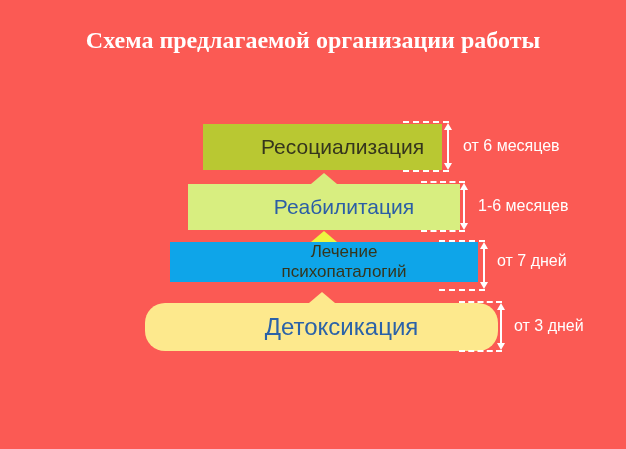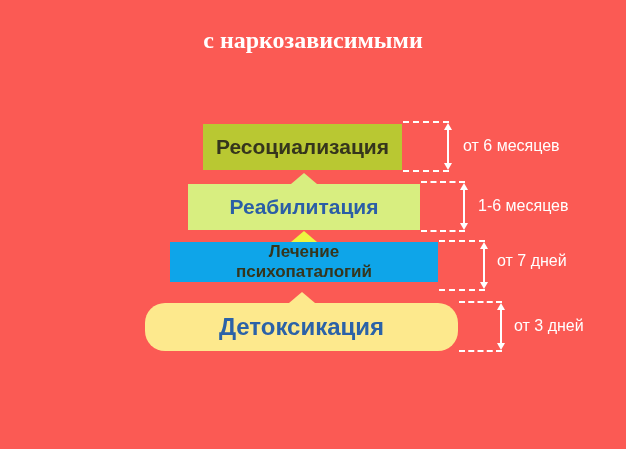--- a/index.html
+++ b/index.html
@@ -24,21 +24,22 @@
     line-height: 28px;
   }
 
   
   .level {
     position: absolute;
     display: flex;
     align-items: center;
     justify-content: center;
     text-align: center;
-    font-weight: bold;
+    font-weight: normal;
+    padding-left: 40px;
   }
   .tri {
     position: absolute;
     top: -11px; left: 50%;
     transform: translateX(-50%);
     width: 0; height: 0;
     border-left: 13px solid transparent;
     border-right: 13px solid transparent;
     border-bottom: 11px solid transparent;
   }
@@ -96,21 +97,21 @@
   .d2 { left:478px; top:181px; }
   .d3 { left:497px; top:236px; }
   .d4 { left:514px; top:301px; }
 </style>
 </head>
 <body>
 
 <div class="frame">
 
   <div class="title">
-    <div>с наркозависимыми</div>
+    <div>Схема предлагаемой организации работы</div>
   </div>
 
   <div class="level lvl1">
     <span class="lbl">Ресоциализация</span>
   </div>
 
   <div class="level lvl2">
     <span class="tri"></span>
     <span class="lbl">Реабилитация</span>
   </div>

